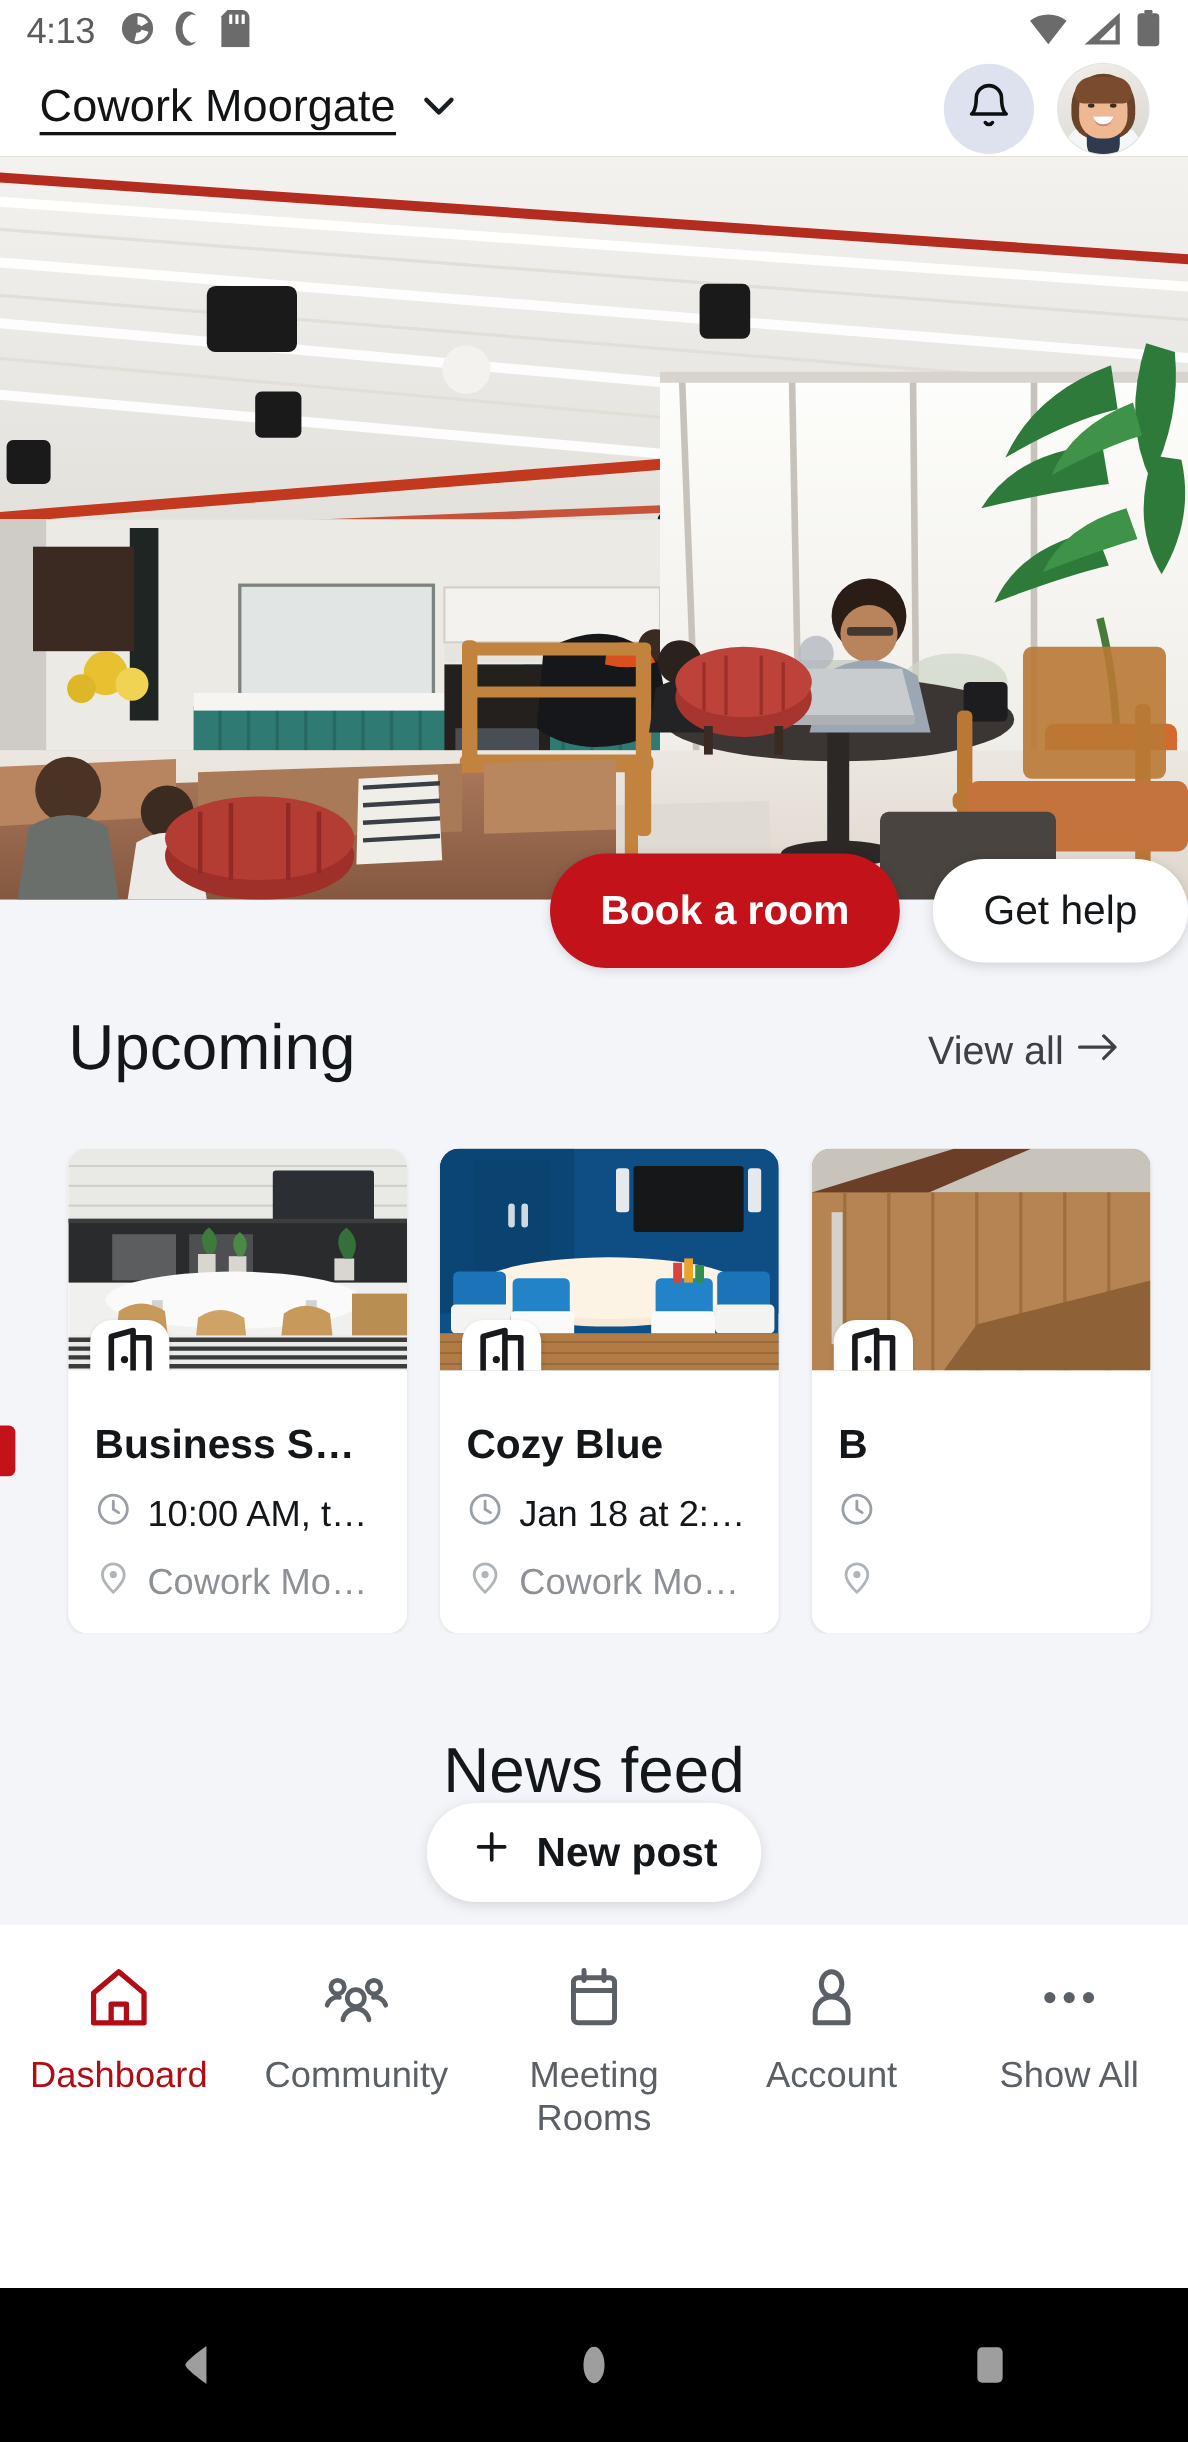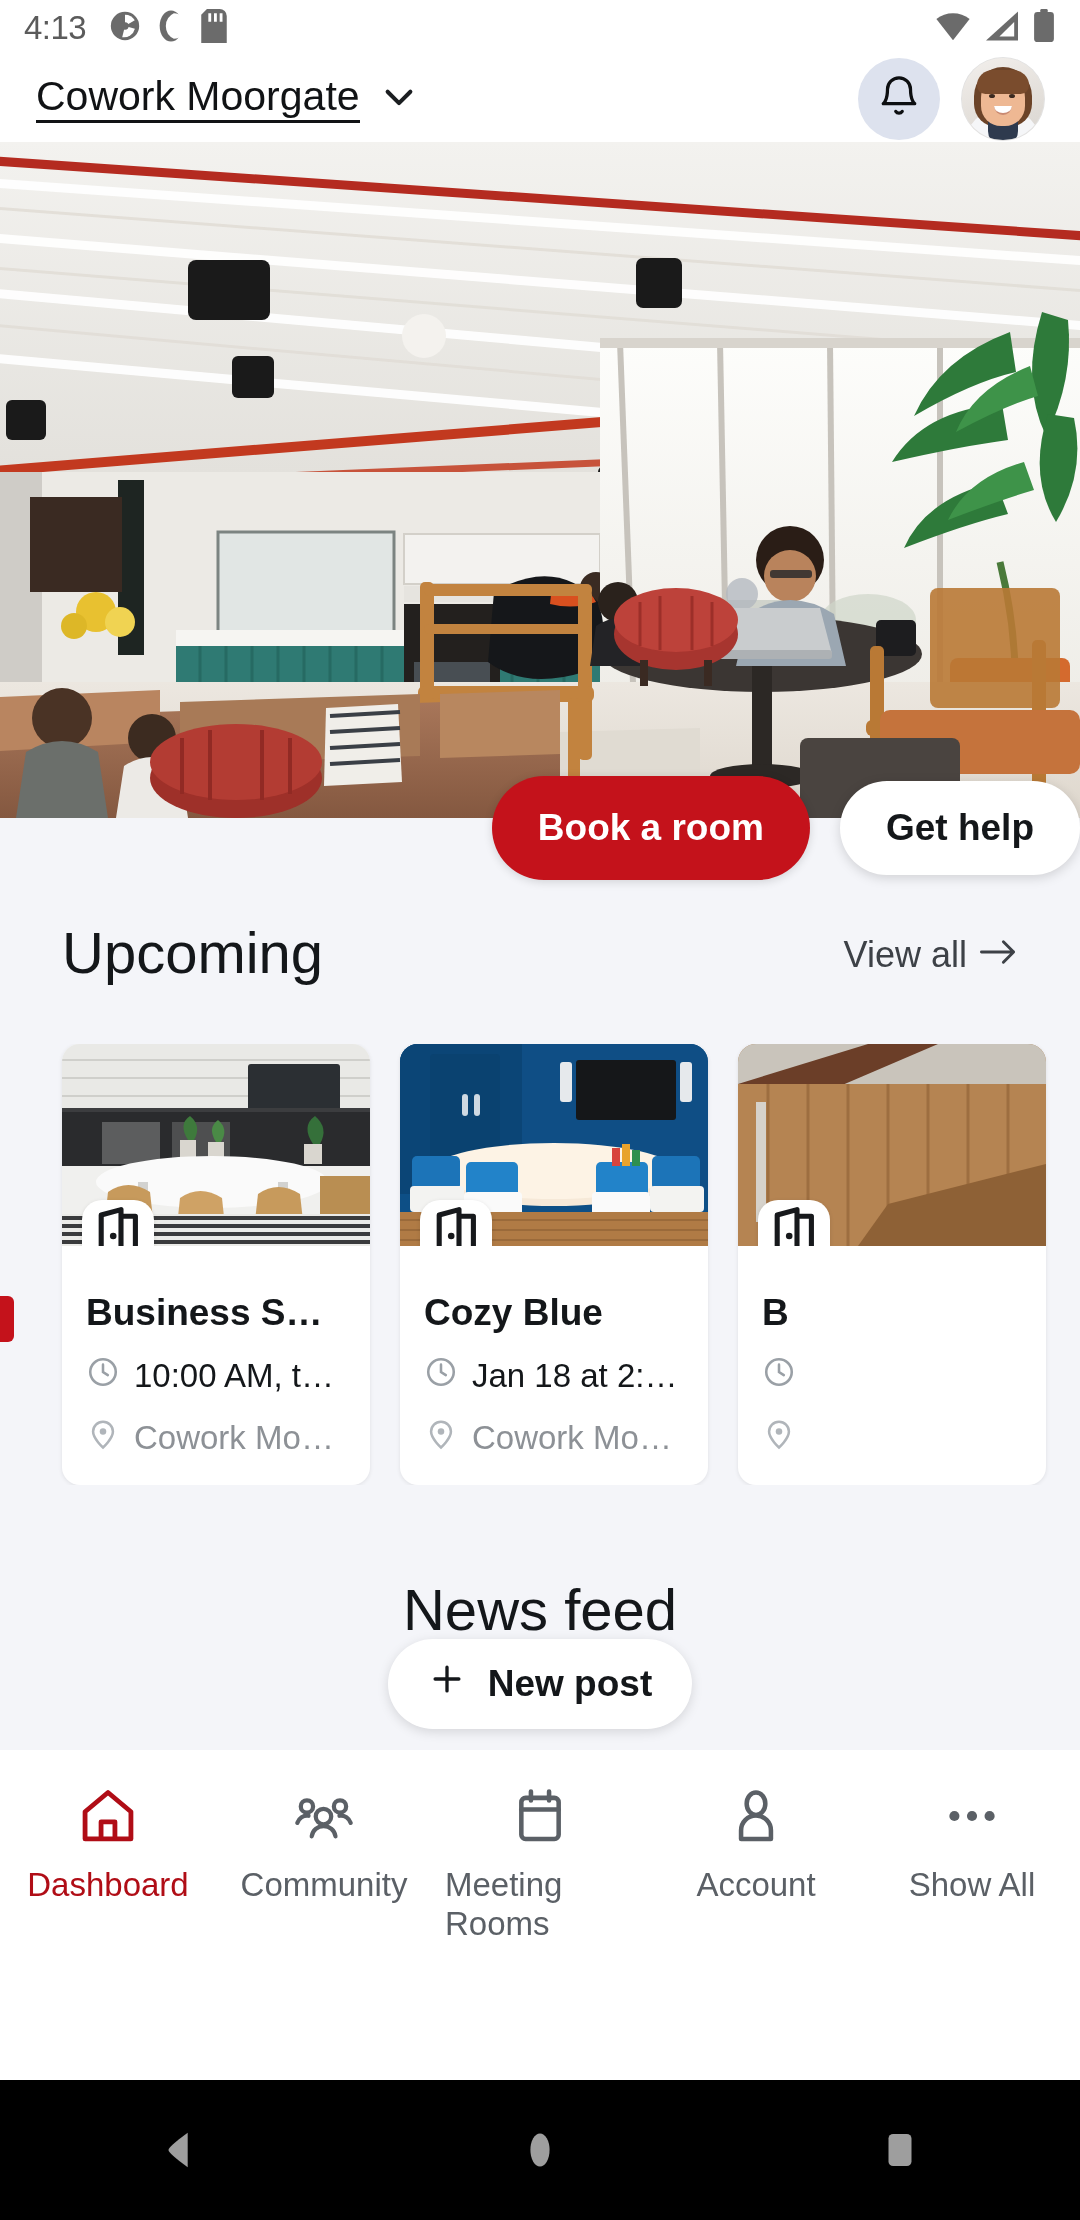--- a/index.html
+++ b/index.html
@@ -79,21 +79,21 @@
   }
   .btn-primary {
     height:104px; border-radius:52px; background:#c4121b; color:#ffffff;
     display:flex; align-items:center; justify-content:center;
     padding:0 46px; font-size:37px; font-weight:700; cursor:pointer;
     box-shadow:0 2px 10px rgba(0,0,0,.14); white-space:nowrap;
   }
   .btn-secondary {
     height:94px; border-radius:52px; background:#ffffff; color:#14171a;
     display:flex; align-items:center; justify-content:center;
-    padding:0 46px; font-size:37px; font-weight:700; cursor:pointer;
+    padding:0 46px; font-size:37px; font-weight:400; cursor:pointer;
     box-shadow:0 3px 12px rgba(0,0,0,.15); white-space:nowrap;
   }
 
   
   .content { position:absolute; top:818px; left:0; width:1080px; }
   .section-head {
     display:flex; align-items:flex-end; justify-content:space-between;
     padding:0 62px; margin-top:106px;
   }
   .section-title { font-size:58px; color:#14171a; font-weight:400; line-height:1; }
@@ -155,21 +155,21 @@
   .bottomnav {
     position:absolute; left:0; bottom:140px; width:1080px; height:330px;
     background:#ffffff; display:flex; align-items:flex-start;
     padding-top:34px; z-index:20;
   }
   .navitem {
     flex:1; display:flex; flex-direction:column; align-items:center;
     gap:14px; cursor:pointer;
   }
   .nav-label {
-    font-size:33px; color:#5b6066; line-height:1.18;
+    font-size:33px; color:#5b6066; text-align:center; line-height:1.18;
     max-width:190px;
   }
   .navitem.active .nav-label { color:#b00d16; }
 
   
   .sysnav {
     position:absolute; left:0; bottom:0; width:1080px; height:140px;
     background:#000000; display:flex; align-items:center; justify-content:space-around;
   }
   .sys-btn { display:flex; align-items:center; justify-content:center; width:180px; height:140px; cursor:pointer; }

